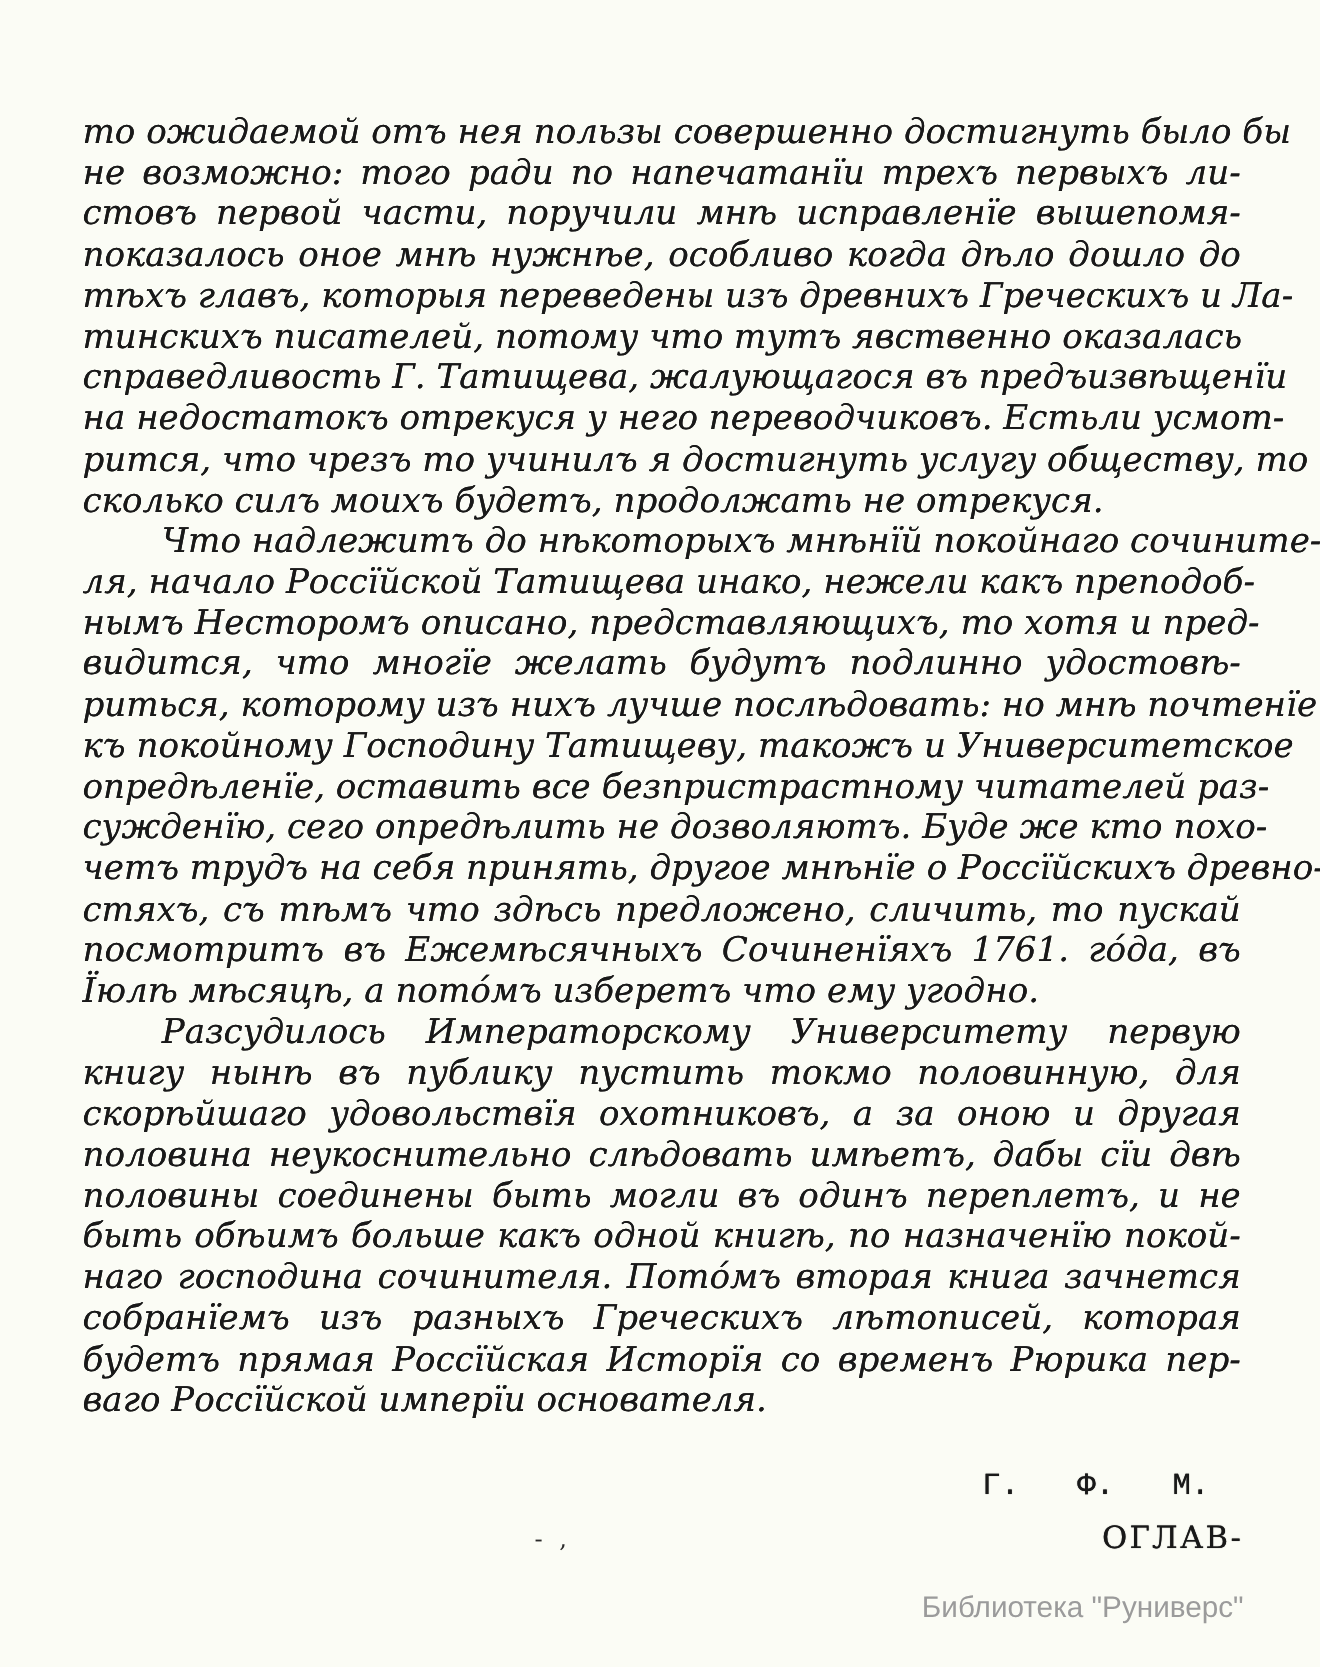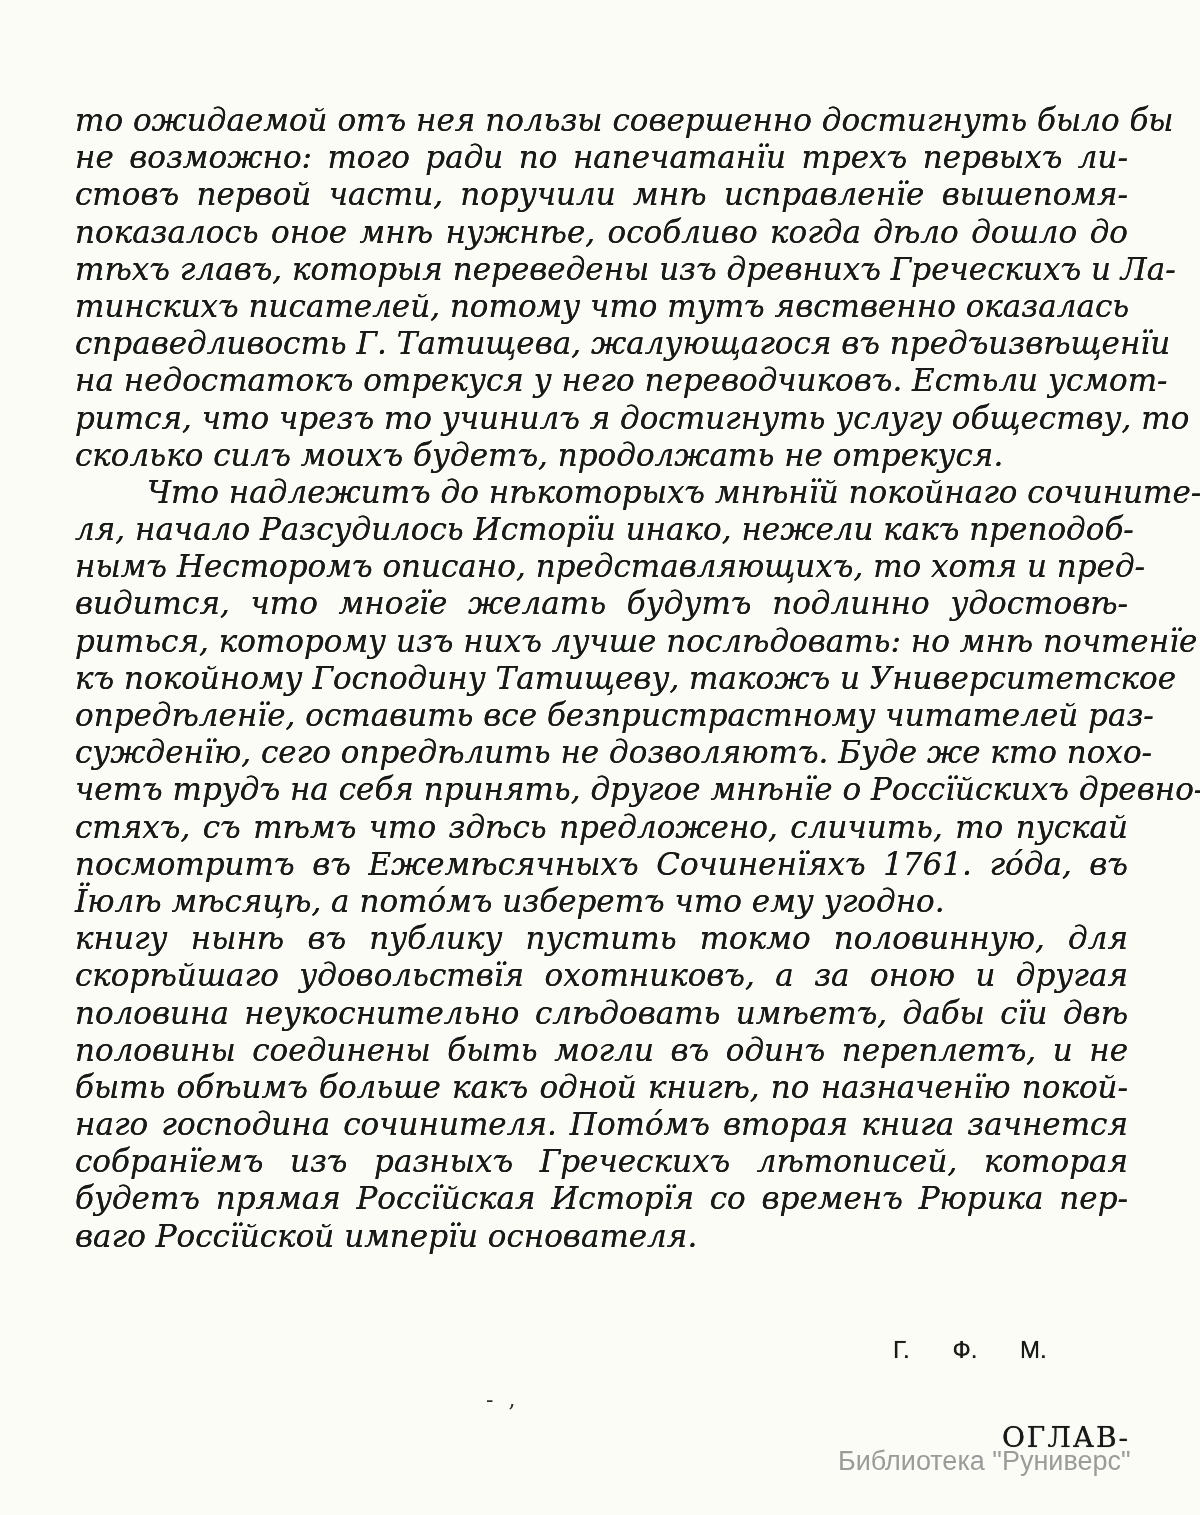--- a/index.html
+++ b/index.html
@@ -42,37 +42,36 @@
     white-space: normal;
   }
   .line.indent {
     text-indent: 72px;
   }
   
   .signature {
     position: absolute;
     left: 893px;
     top: 1336px;
-    font-family: Liberation Sans, sans-serif;
-    font-size: 24px;
+    font-family: Liberation Mono, monospace;
+    font-size: 28px;
     color: var(--ink, #191919);
     word-spacing: 36px;
     text-shadow: 0 0 0.7px currentColor;
   }
   
   .catchword {
     position: absolute;
     right: 70px;
     top: 1381px;
     font-family: "DejaVu Serif", serif;
     font-size: 28px;
     letter-spacing: 2px;
     color: var(--ink, #191919);
     text-shadow: 0 0 0.7px currentColor;
-    margin-top: 40px;
   }
   
   .stray-mark {
     position: absolute;
     left: 486px;
     top: 1387px;
     font-family: "DejaVu Serif", serif;
     font-size: 22px;
     color: #2a2a2a;
     letter-spacing: 4px;
@@ -97,31 +96,32 @@
       <div class="line">не возможно: того ради по напечатанїи трехъ первыхъ ли-</div>
       <div class="line">стовъ первой части, поручили мнѣ исправленїе вышепомя-</div>
       <div class="line">показалось оное мнѣ нужнѣе, особливо когда дѣло дошло до</div>
       <div class="line">тѣхъ главъ, которыя переведены изъ древнихъ Греческихъ и Ла-</div>
       <div class="line">тинскихъ писателей, потому что тутъ явственно оказалась</div>
       <div class="line">справедливость Г. Татищева, жалующагося въ предъизвѣщенїи</div>
       <div class="line">на недостатокъ отрекуся у него переводчиковъ. Естьли усмот-</div>
       <div class="line">рится, что чрезъ то учинилъ я достигнуть услугу обществу, то</div>
       <div class="line end">сколько силъ моихъ будетъ, продолжать не отрекуся.</div>
       <div class="line indent">Что надлежитъ до нѣкоторыхъ мнѣнїй покойнаго сочините-</div>
-      <div class="line">ля, начало Разсудилось Исторїи инако, нежели какъ преподоб-</div>
+      <div class="line">ля, начало Россїйской Татищева инако, нежели какъ преподоб-</div>
       <div class="line">нымъ Несторомъ описано, представляющихъ, то хотя и пред-</div>
       <div class="line">видится, что многїе желать будутъ подлинно удостовѣ-</div>
       <div class="line">риться, которому изъ нихъ лучше послѣдовать: но мнѣ почтенїе</div>
       <div class="line">къ покойному Господину Татищеву, такожъ и Университетское</div>
       <div class="line">опредѣленїе, оставить все безпристрастному читателей раз-</div>
       <div class="line">сужденїю, сего опредѣлить не дозволяютъ. Буде же кто похо-</div>
       <div class="line">четъ трудъ на себя принять, другое мнѣнїе о Россїйскихъ древно-</div>
       <div class="line">стяхъ, съ тѣмъ что здѣсь предложено, сличить, то пускай</div>
       <div class="line">посмотритъ въ Ежемѣсячныхъ Сочиненїяхъ 1761. го́да, въ</div>
       <div class="line end">Їюлѣ мѣсяцѣ, а пото́мъ изберетъ что ему угодно.</div>
+      <div class="line indent">Разсудилось Императорскому Университету первую</div>
       <div class="line">книгу нынѣ въ публику пустить токмо половинную, для</div>
       <div class="line">скорѣйшаго удовольствїя охотниковъ, а за оною и другая</div>
       <div class="line">половина неукоснительно слѣдовать имѣетъ, дабы сїи двѣ</div>
       <div class="line">половины соединены быть могли въ одинъ переплетъ, и не</div>
       <div class="line">быть обѣимъ больше какъ одной книгѣ, по назначенїю покой-</div>
       <div class="line">наго господина сочинителя. Пото́мъ вторая книга зачнется</div>
       <div class="line">собранїемъ изъ разныхъ Греческихъ лѣтописей, которая</div>
       <div class="line">будетъ прямая Россїйская Исторїя со временъ Рюрика пер-</div>
       <div class="line end">ваго Россїйской имперїи основателя.</div>
     </div>

